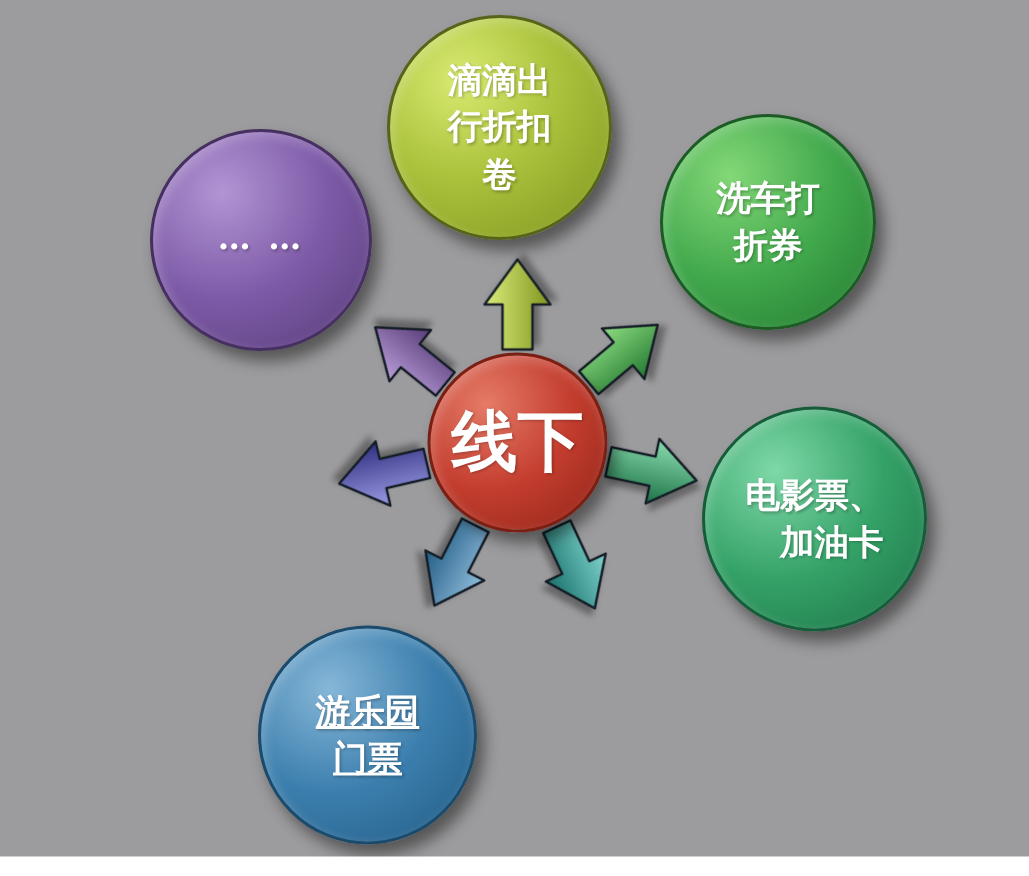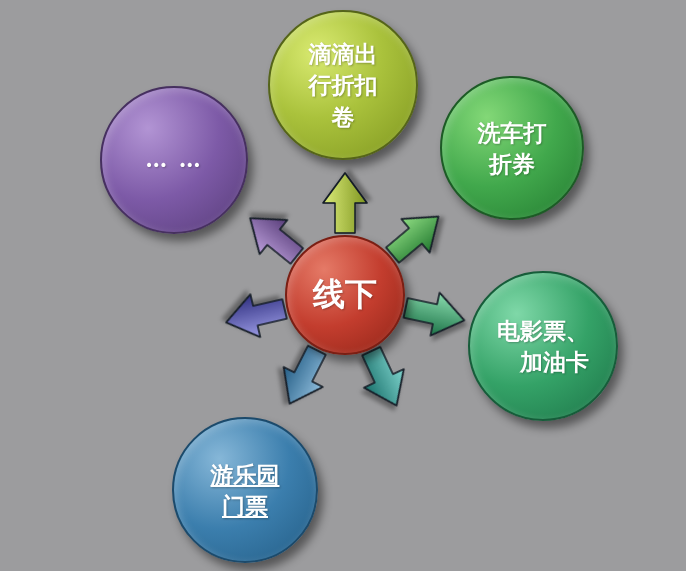--- a/index.html
+++ b/index.html
@@ -48,21 +48,21 @@
     box-sizing: border-box;
   }
   .node .label {
     white-space: pre-line;
     line-height: 1.35;
     font-size: 23px;
     text-shadow: 1px 1px 2px rgba(0,0,0,0.25);
     padding: 0 6px;
   }
 
-  .node-top          { left:268px; top:10px;  width:150px; height:150px;
+  .node-top          { left:258px; top:10px;  width:150px; height:150px;
     background: radial-gradient(circle at 32% 28%, #d9ea71 0%, #aac23c 45%, #7e951f 100%);
     border-color:#55641a; }
   .node-top-right    { left:440px; top:76px;  width:144px; height:144px;
     background: radial-gradient(circle at 32% 28%, #83d877 0%, #41a84c 50%, #237a30 100%);
     border-color:#1d5a26; }
   .node-right        { left:468px; top:271px; width:150px; height:150px;
     background: radial-gradient(circle at 32% 28%, #7fd8a8 0%, #34a267 50%, #1c7247 100%);
     border-color:#175c3a;text-align:right; }
   .node-bottom-right { left:362px; top:417px; width:146px; height:146px;
     background: radial-gradient(circle at 32% 28%, #74cfc8 0%, #2c9a93 50%, #19706b 100%);
@@ -72,21 +72,21 @@
     border-color:#1c4a6b;text-decoration:underline; }
   .node-left         { left:48px;  top:273px; width:146px; height:146px;
     background: radial-gradient(circle at 32% 28%, #9191e0 0%, #4c4cae 50%, #2f2f80 100%);
     border-color:#26266b; }
   .node-top-left     { left:100px; top:86px;  width:148px; height:148px;
     background: radial-gradient(circle at 32% 28%, #b294d4 0%, #7d5aa7 50%, #573c78 100%);
     border-color:#46305f; }
   .node-center       { left:285px; top:235px; width:120px; height:120px;
     background: radial-gradient(circle at 32% 28%, #e57a67 0%, #c33d2e 50%, #8f2417 100%);
     border-color:#7a1f14; }
-  .node-center .label { font-size: 32px; }
+  .node-center .label { font-size: 44px; }
   .node-top-left .label { font-size: 22px; letter-spacing: 2px; }
 </style>
 </head>
 <body>
 
 <div class="canvas">
 
   <svg class="arrows" viewBox="0 0 686 584">
     <defs>
       <linearGradient id="g-top" gradientUnits="userSpaceOnUse" x1="62" y1="-22" x2="62" y2="22">

